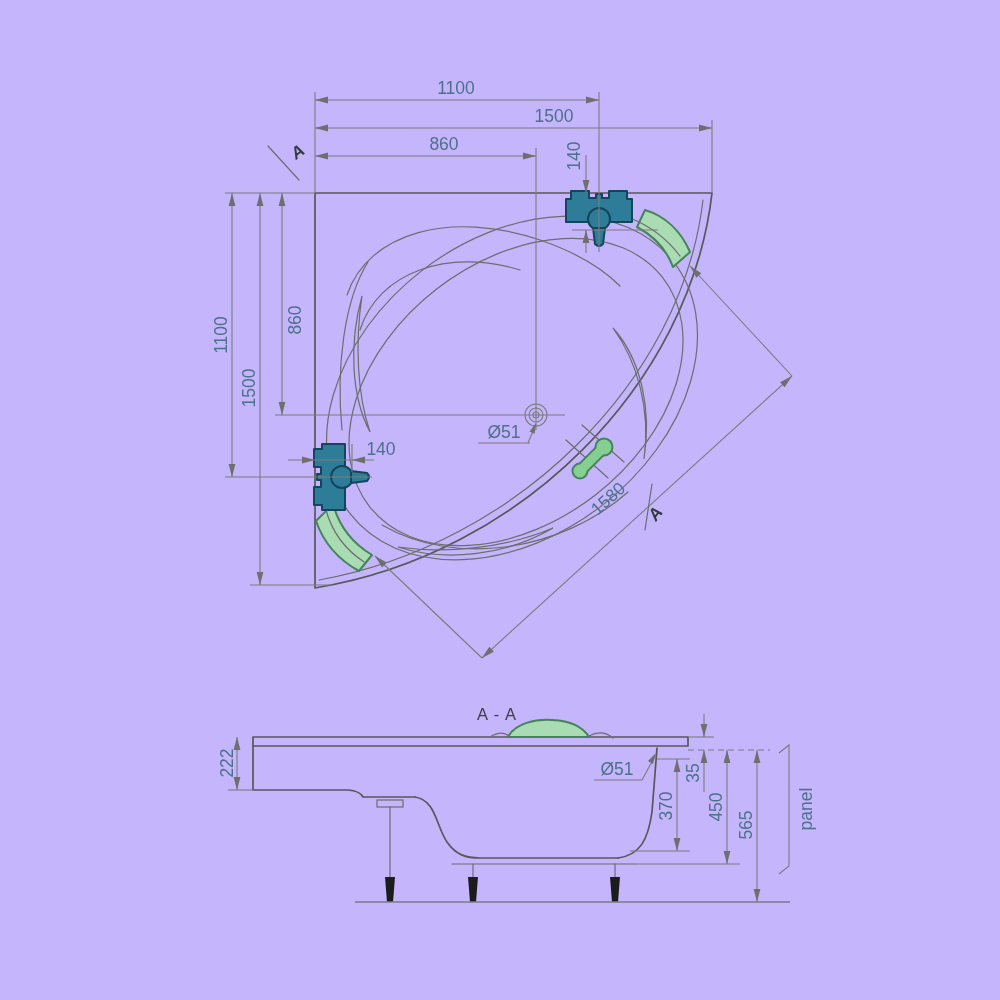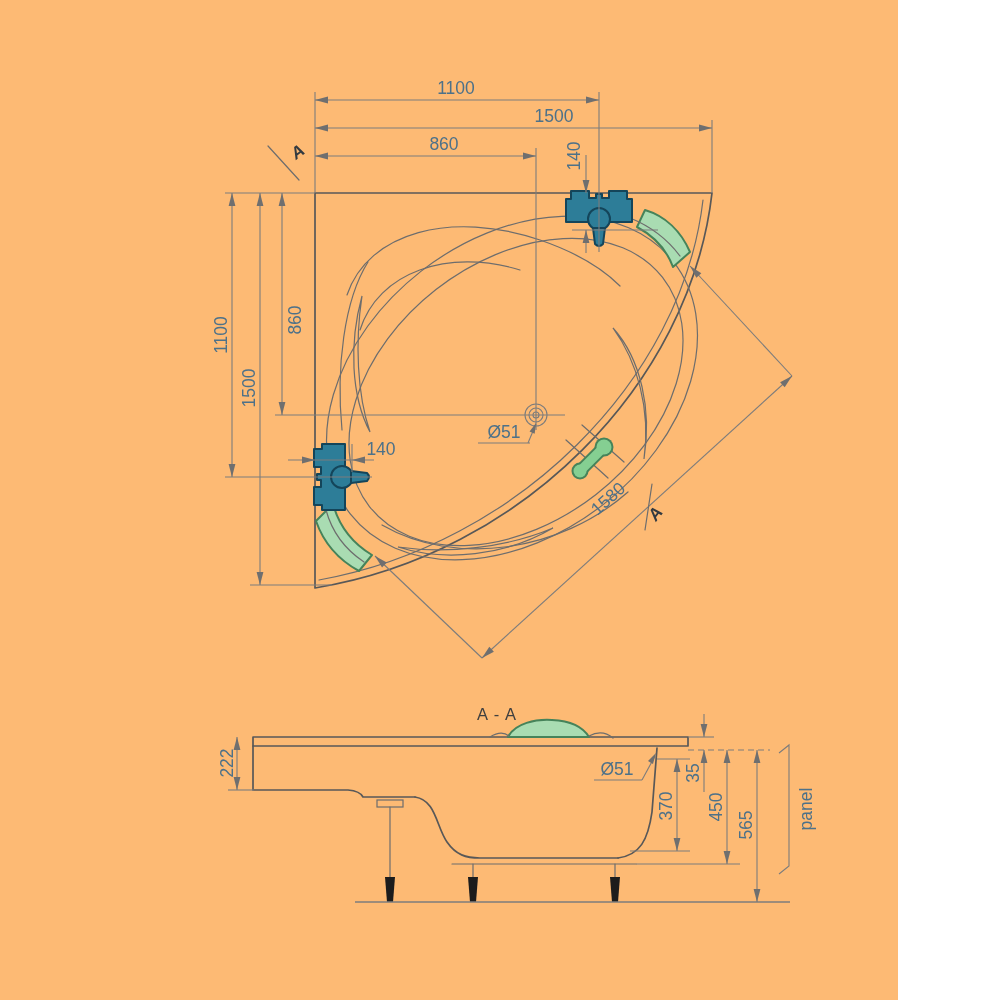--- a/index.html
+++ b/index.html
@@ -1,16 +1,16 @@
 <!DOCTYPE html>
 <html><head>
 <meta charset="utf-8">
 <style>
   html,body{margin:0;padding:0;background:#ffffff;}
-  .stage{position:relative;width:898px;height:1000px;background:#fdba74;font-family:"Liberation Sans",sans-serif;}
+  .stage{position:relative;width:1000px;height:1000px;background:#c4b5fd;font-family:"Liberation Sans",sans-serif;}
   svg{display:block}
   .ln{stroke:#7c7c7c;stroke-width:1.1;fill:none}
   .lnd{stroke:#7c7c7c;stroke-width:1.1;fill:none;stroke-dasharray:6 4}
   .tub{stroke:#585858;stroke-width:1.7;fill:none;stroke-linecap:round;stroke-linejoin:round}
   .tub2{stroke:#6d6d6d;stroke-width:1.2;fill:none;stroke-linecap:round}
   .arr{fill:#6f6f6f;stroke:none}
   .dimtxt{fill:#4d7189;font-size:17.5px;font-family:"Liberation Sans",sans-serif}
   .marktxt{fill:#333a40;font-size:17px;font-style:italic;font-weight:bold;font-family:"Liberation Sans",sans-serif}
   .titletxt{fill:#3f3f3f;font-size:16.5px;letter-spacing:1px;font-family:"Liberation Sans",sans-serif}
   .foot{fill:#1c1c1c;stroke:none}

